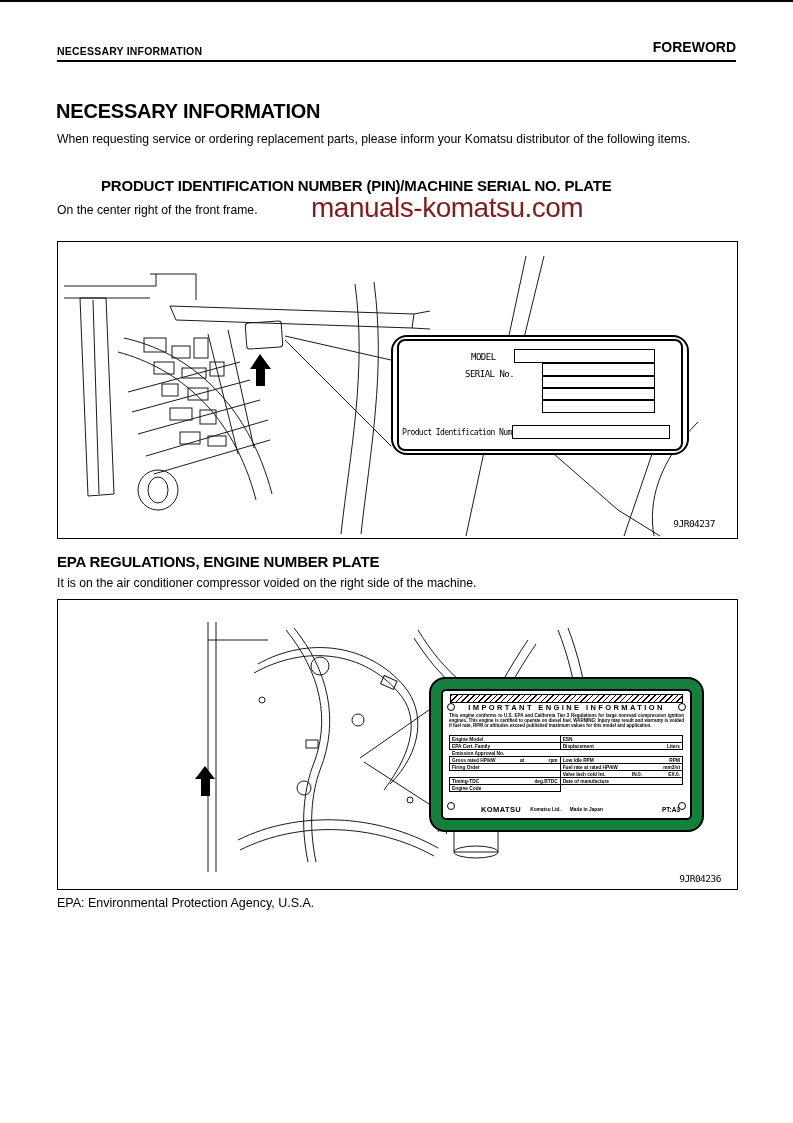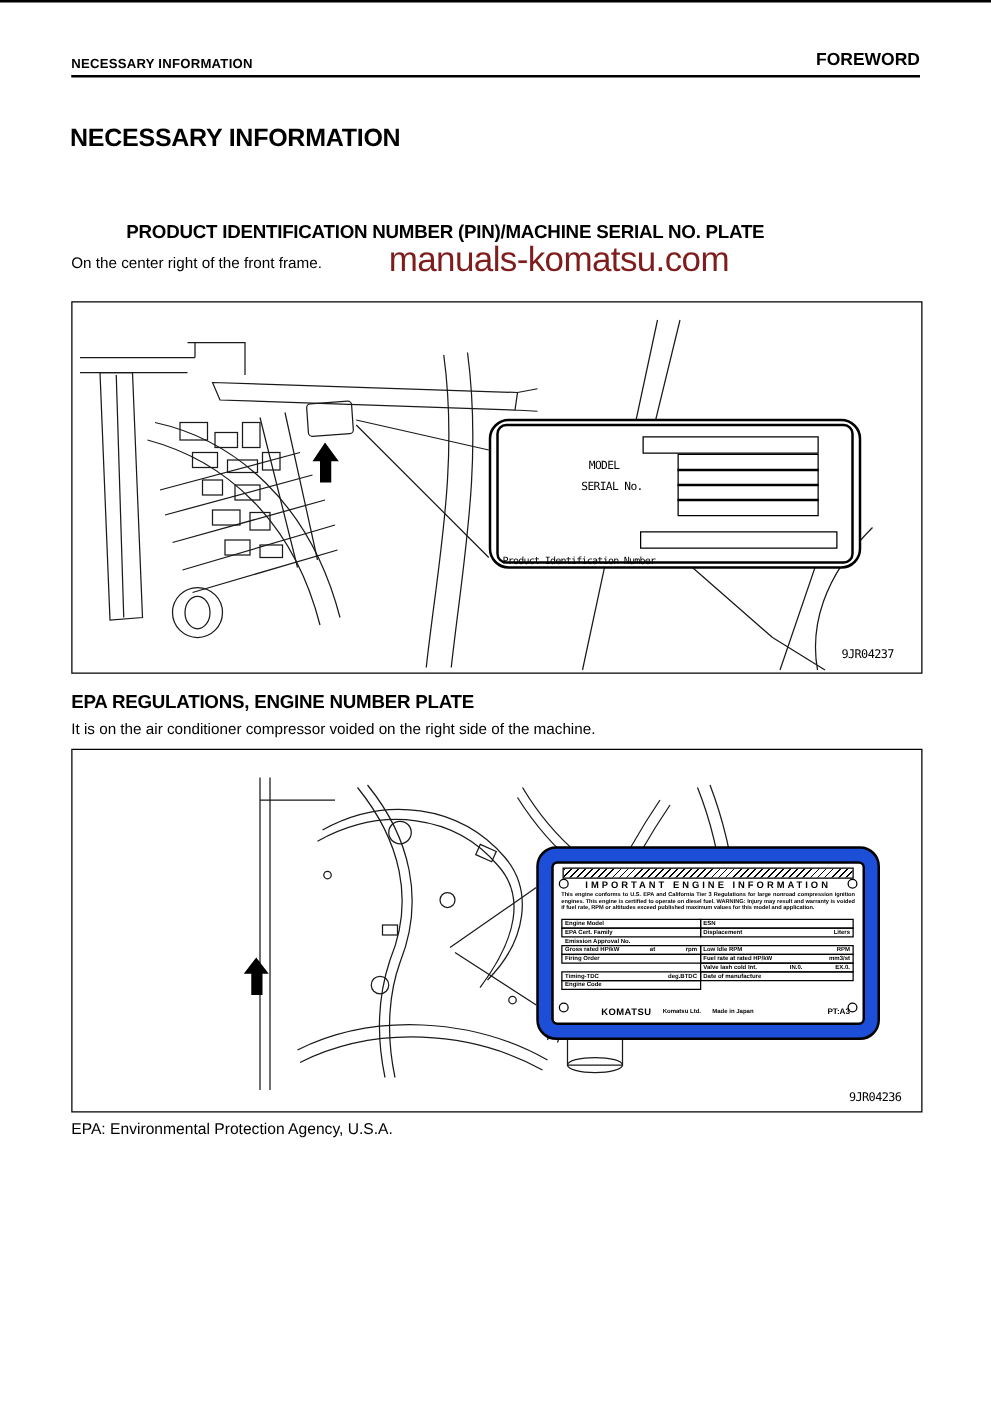--- a/index.html
+++ b/index.html
@@ -18,28 +18,28 @@
   .watermark{position:absolute;left:311px;top:192px;font-size:28px;letter-spacing:-.5px;color:#7f1d1d;white-space:nowrap;}
   .footer-page{position:absolute;left:57px;top:1084px;font-size:11px;letter-spacing:1px;}
   
   .fig{position:absolute;left:57px;width:679px;border:1px solid #000;background:#fff;}
   .fig svg{position:absolute;left:0;top:0;}
   .figcode{position:absolute;font-family:"DejaVu Sans Mono",monospace;font-size:9.5px;letter-spacing:-.5px;}
   
   .np-callout{position:absolute;left:333px;top:93px;width:298px;height:120px;border:2px solid #000;
               border-radius:16px;background:#fff;box-sizing:border-box;}
   .np-plate{position:absolute;left:4px;top:2px;right:4px;bottom:2px;border:2px solid #000;border-radius:8px;}
-  .np-lbl{position:absolute;font-family:"DejaVu Sans Mono",monospace;font-size:9px;letter-spacing:-.5px;white-space:nowrap;margin-top:16px;}
+  .np-lbl{position:absolute;font-family:"DejaVu Sans Mono",monospace;font-size:9px;letter-spacing:-.5px;white-space:nowrap;}
   .np-box{position:absolute;border:1.5px solid #000;box-sizing:border-box;background:#fff;}
   .np-serial-stack{position:absolute;left:143px;top:22px;width:113px;}
   .np-serial-row{height:13.5px;border:1.5px solid #000;box-sizing:border-box;}
   .np-serial-row + .np-serial-row{margin-top:-1.5px;}
   
   .ep-callout{position:absolute;left:371px;top:77px;width:275px;height:155px;border:2px solid #000;
-              border-radius:16px;background:#1d4ed8;box-sizing:border-box;}
+              border-radius:16px;background:#15803d;box-sizing:border-box;}
   .ep-plate{position:absolute;left:10px;top:10px;width:251px;height:131px;border:2px solid #000;
             border-radius:5px;box-sizing:border-box;background:#fff;}
   .ep-hatch{position:absolute;left:7px;right:7px;top:3px;height:7px;border:1px solid #000;
             background:repeating-linear-gradient(135deg,#000 0px,#000 1px,#fff 1px,#fff 4px);}
   .ep-title{position:absolute;top:12px;left:0;right:0;text-align:center;font-size:7.5px;font-weight:bold;
             letter-spacing:2.4px;white-space:nowrap;}
   .ep-notice{position:absolute;top:22px;left:6px;right:6px;font-size:4.5px;font-weight:bold;line-height:5.1px;
              text-align:justify;}
   .ep-table{position:absolute;top:44px;left:6px;right:6px;}
   .ep-row{display:flex;height:8px;}
@@ -58,20 +58,21 @@
 <body>
 
 <div class="page">
   <div class="edge" style="top:0;"></div>
 
   <div class="hdr-left">NECESSARY INFORMATION</div>
   <div class="hdr-right">FOREWORD</div>
   <div class="hdr-rule"></div>
 
   <div class="main-title">NECESSARY INFORMATION</div>
+  <div class="intro">When requesting service or ordering replacement parts, please inform your Komatsu distributor of the following items.</div>
 
   <div class="sec-h" style="top:177px;margin-left:44px;">PRODUCT IDENTIFICATION NUMBER (PIN)/MACHINE SERIAL NO. PLATE</div>
   <div class="bodyline" style="top:203px;">On the center right of the front frame.</div>
   <div class="watermark">manuals-komatsu.com</div>
 
   <div class="fig" style="top:241px;height:296px;">
     <svg width="679" height="296" viewBox="0 0 679 296">
       <g stroke="#1a1a1a" fill="none" stroke-width="1">
         <path d="M6,44 H98 M6,56 H92 M92,32 h46 v26 M98,44 V32"></path>
         <path d="M22,56 h26 l8,196 l-26,2 Z M35,58 l6,194"></path>

